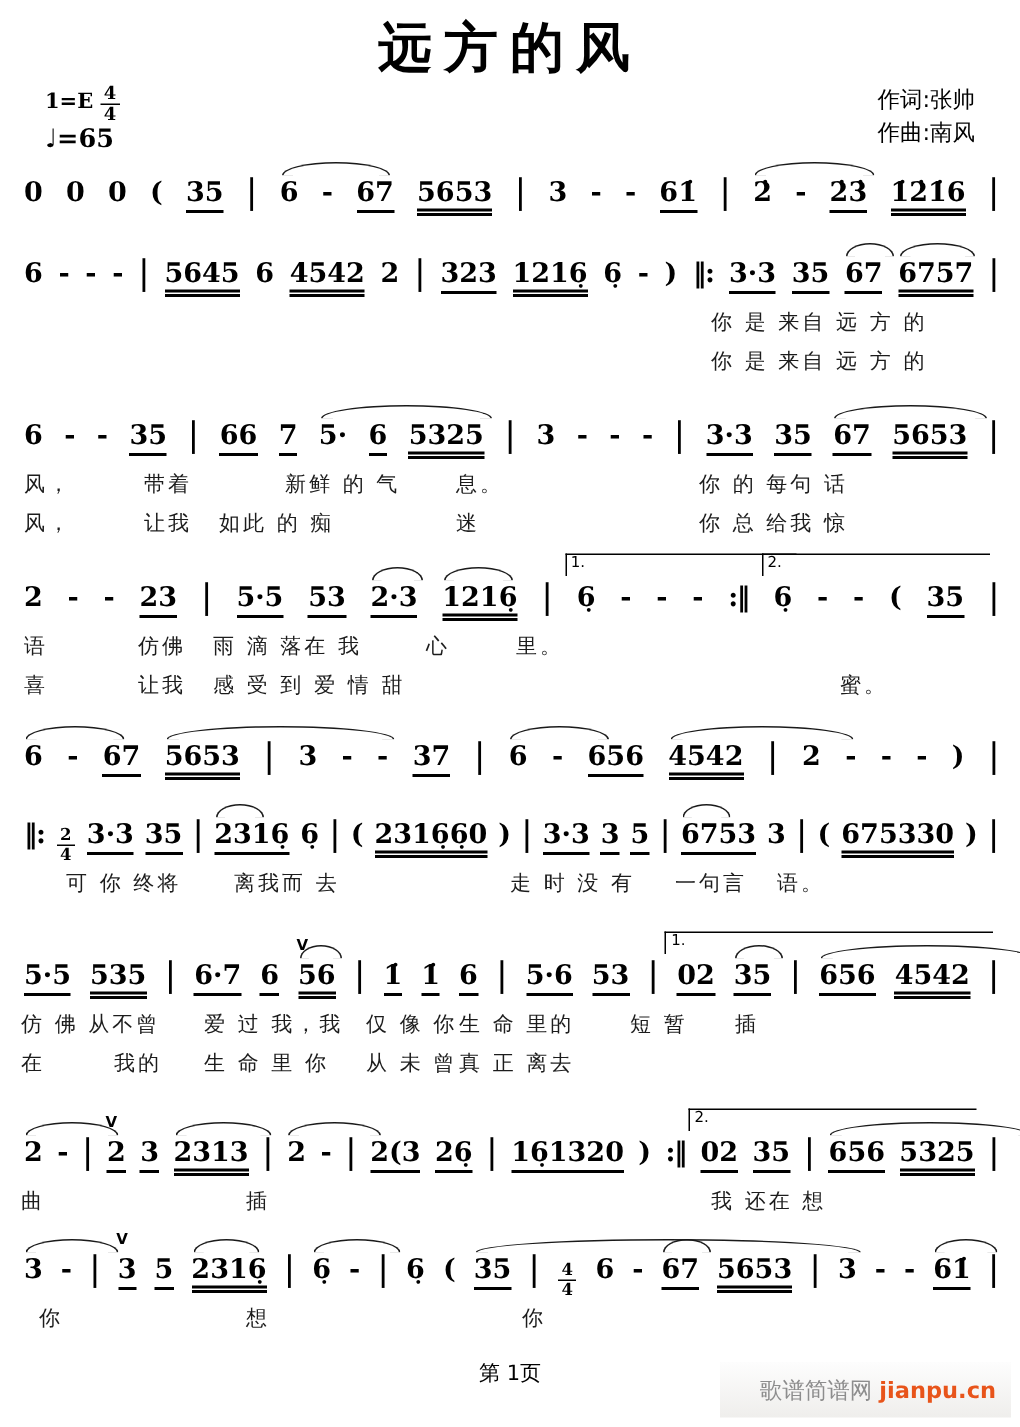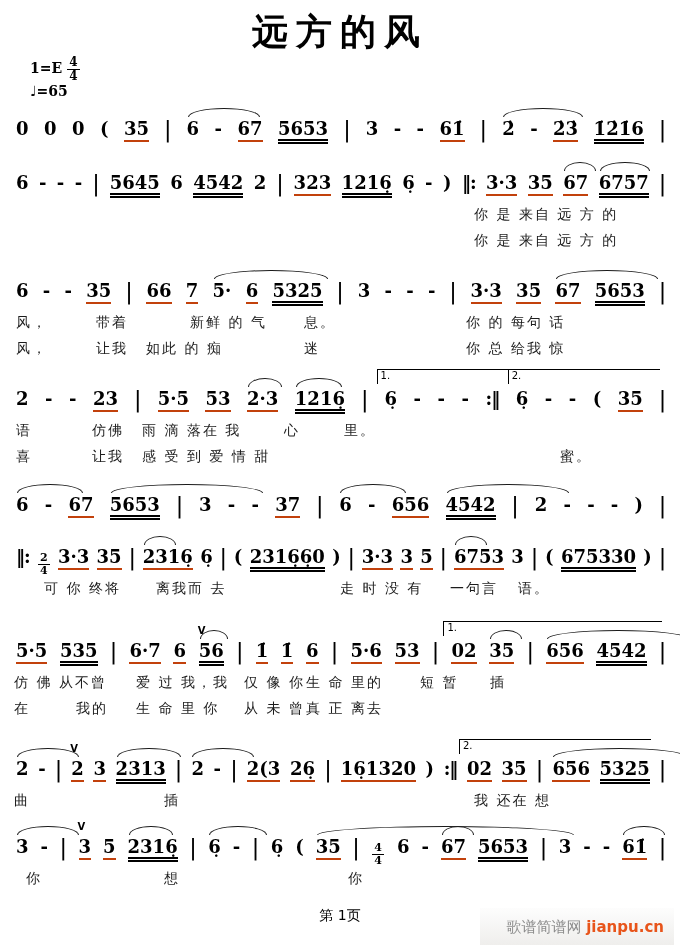--- a/index.html
+++ b/index.html
@@ -11,42 +11,42 @@
   
   .title {
     text-align:center; font-size:36px; font-weight:bold; letter-spacing:8px;
     padding-top:8px; height:48px; font-family:"DejaVu Serif", serif;
   }
   .meta-row { display:flex; justify-content:space-between; padding:0 30px 0 30px; height:50px; }
   .keyblock { font-size:14px; font-weight:bold; line-height:1.1; }
   .keytop { display:flex; align-items:center; gap:5px; }
   .meter { display:inline-flex; flex-direction:column; text-align:center; font-size:12px; line-height:1.05; }
   .meter .num { border-bottom:1px solid #000; padding:0 2px; }
-  .tempo { margin-top:2px; font-size:14px; }
+  .tempo { margin-top:2px; font-size:17px; }
   .credits { text-align:right; font-size:15px; line-height:1.45; font-family:"DejaVu Sans", sans-serif; }
   
   #score { padding-top:2px; }
   .system { position:relative; }
   .system:nth-of-type(1){ margin-top:10px; }
   .system:nth-of-type(2){ margin-top:24px; }
   .system:nth-of-type(3){ margin-top:26px; }
   .system:nth-of-type(4){ margin-top:26px; }
   .system:nth-of-type(5){ margin-top:24px; }
   .system:nth-of-type(6){ margin-top:22px; }
   .system:nth-of-type(7){ margin-top:38px; }
   .system:nth-of-type(8){ margin-top:36px; }
   .system:nth-of-type(9){ margin-top:22px; }
   .music-line {
     display:flex; justify-content:space-between; align-items:baseline;
     padding:0 14px 0 16px; font-size:18px; font-weight:bold; height:30px;
     white-space:nowrap;
   }
   .tok { position:relative; white-space:pre; }
   .txt { display:inline-block; }
-  .u1 { border-bottom:2px solid #c2410c; padding-bottom:1px; }
+  .u1 { border-bottom:2px solid #000000; padding-bottom:1px; }
   .u2 { border-bottom:5px double #000; }
   .bar .txt { transform:scaleY(1.25); }
   .rep .txt { letter-spacing:-1px; }
   .slur {
     position:absolute; left:1px; top:-10px; height:8px;
     border:1.5px solid #1a1a1a; border-bottom:none;
     border-radius:50% 50% 0 0 / 100% 100% 0 0;
     pointer-events:none;
   }
   .breath {
@@ -85,20 +85,24 @@
   <div class="keyblock">
     <div class="keytop">
       <span>1=E</span>
       <span class="meter">
         <span class="num">4</span>
         <span>4</span>
       </span>
     </div>
     <div class="tempo">♩=65</div>
   </div>
+  <div class="credits">
+    <div>作词:张帅</div>
+    <div>作曲:南风</div>
+  </div>
 </div>
 
 <div id="score">
     <div class="system">
       <div class="music-line">
         <span class="tok"><span class="txt">0</span></span>
         <span class="tok"><span class="txt">0</span></span>
         <span class="tok"><span class="txt">0</span></span>
         <span class="tok"><span class="txt">(</span></span>
         <span class="tok"><span class="txt u1">35</span></span>

